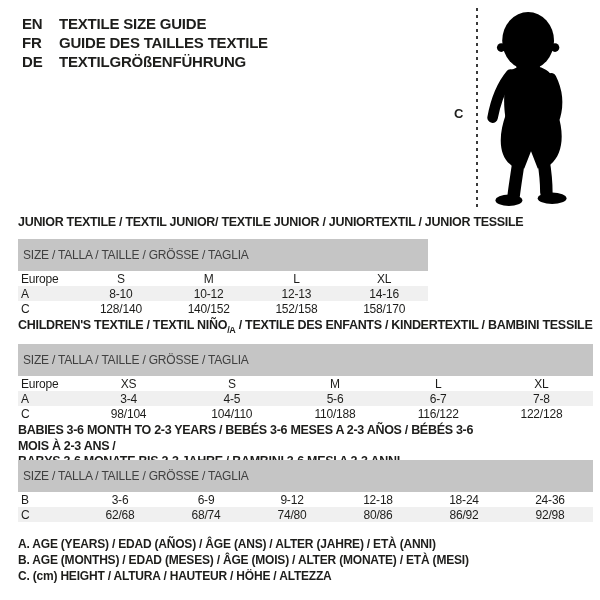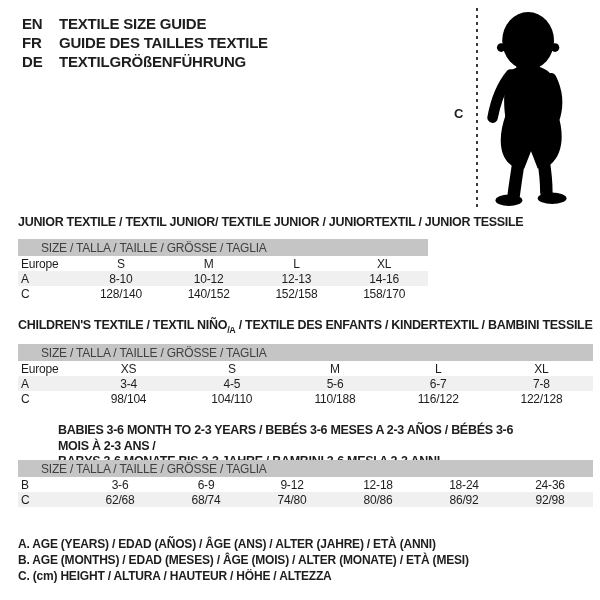--- a/index.html
+++ b/index.html
@@ -24,26 +24,26 @@
   .dash-line{position:absolute;left:28px;top:4px;width:2px;height:201px;
     background:repeating-linear-gradient(to bottom,#3a3a3a 0 3px,transparent 3px 7px);}
   .figure-label{position:absolute;left:6px;top:102px;font-size:13px;font-weight:bold;}
   .baby-svg{position:absolute;left:35px;top:2px;width:96px;height:206px;}
 
   
   .section-title{position:absolute;left:18px;font-size:12.5px;font-weight:bold;letter-spacing:-0.3px;white-space:nowrap;}
   .section-title sub{font-size:9px;}
   .title-junior{top:215px;}
   .title-children{top:318px;}
-  .title-babies{top:423px;white-space:normal;width:480px;line-height:15.5px;margin-left:40px;}
+  .title-babies{top:423px;white-space:normal;width:480px;line-height:15.5px;}
 
   
   .size-table{position:absolute;left:18px;}
-  .size-table .bar{height:17px;background:var(--bar);color:var(--bar-text);
-    display:flex;align-items:center;padding-left:23px;font-size:12px;letter-spacing:-0.2px;}
+  .size-table .bar{height:32px;background:var(--bar);color:var(--bar-text);
+    display:flex;align-items:center;padding-left:5px;font-size:12px;letter-spacing:-0.2px;}
   .trow{display:flex;height:15px;align-items:center;font-size:12px;letter-spacing:-0.2px;}
   .trow.stripe{background:var(--stripe);}
   .tlabel{flex:0 0 56px;padding-left:3px;}
   .tcell{flex:1;text-align:center;}
   .tbl-junior{top:239px;width:410px;}
   .tbl-children{top:344px;width:575px;}
   .tbl-babies{top:460px;width:575px;}
 
   
   .footnotes{position:absolute;left:18px;top:536px;font-size:12px;font-weight:bold;

